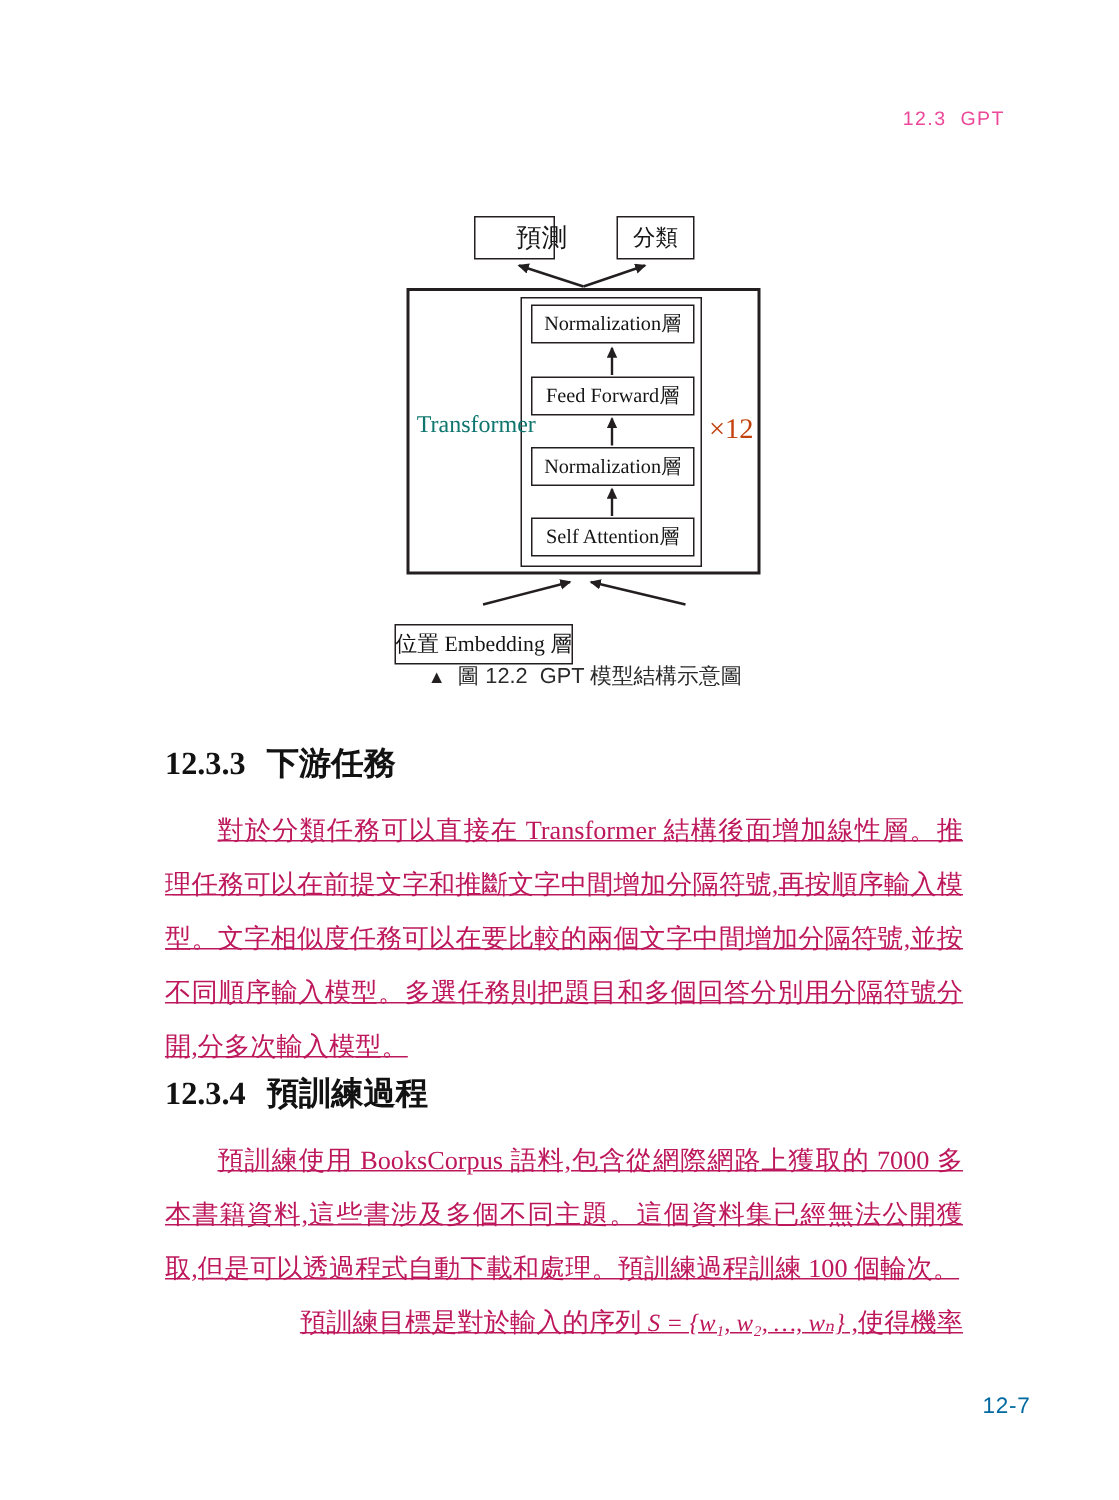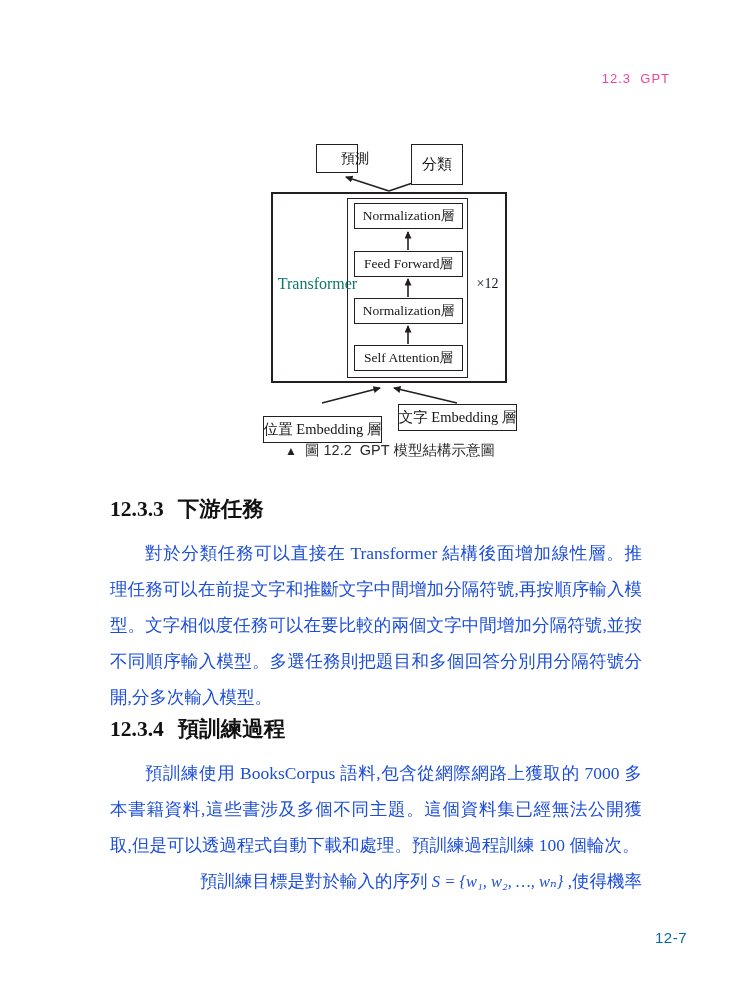--- a/index.html
+++ b/index.html
@@ -20,33 +20,33 @@
   }
   
   .arrows { position:absolute; left:0; top:0; width:746px; height:470px; }
   .dbox {
     position:absolute; background:#ffffff;
     border:1.5px solid #231f20;
     display:flex; align-items:center; justify-content:center;
     font-family:"Liberation Serif","DejaVu Serif",serif;
     color:#141414; white-space:pre;
   }
-  .box-pred   { left:316px; top:144px; width:42px;  height:29px; font-size:14px;padding-left:36px; }
-  .box-cls    { left:411px; top:144px; width:52px;  height:41px; font-size:15px; }
+  .box-pred   { left:316px; top:144px; width:54px;  height:29px; font-size:17px;padding-left:36px; }
+  .box-cls    { left:411px; top:144px; width:52px;  height:29px; font-size:15px; }
   .box-outer  { left:271px; top:192px; width:236px; height:191px; border-width:2px; background:transparent; }
   .box-inner  { left:347px; top:198px; width:121px; height:180px; background:transparent; }
   .layer-box  { left:354px; width:109px; height:26px; font-size:13.5px; }
   .layer-0 { top:203px; } .layer-1 { top:251px; } .layer-2 { top:298px; } .layer-3 { top:345px; }
   .transformer-label {
     position:absolute; left:272px; top:275px; width:91px;
     text-align:center; font-size:16px; color:#0f766e;
   }
   .multiplier-label {
     position:absolute; left:468px; top:276px; width:39px;
-    text-align:center; font-size:14px; color:#0f172a;
+    text-align:center; font-size:19px; color:#c2410c;
   }
   .box-pos-emb { left:263px; top:404px; width:119px; height:27px; font-size:14.5px;margin-top:12px; }
   .box-txt-emb { left:398px; top:404px; width:119px; height:27px; font-size:14.5px; }
   .fig-caption {
     position:absolute; top:441px; left:390px; transform:translateX(-50%);
     display:flex; align-items:center; gap:8px;
     font-family:"Liberation Sans","DejaVu Sans",sans-serif;
     font-size:14.5px; color:#2a2a2a; white-space:pre;
   }
   .caption-triangle { font-size:12px; color:#231f20; line-height:1; }
@@ -55,21 +55,21 @@
     position:absolute; left:110px;
     display:flex; gap:14px; align-items:baseline;
     font-family:Liberation Serif, serif;
     font-weight:bold; font-size:21.5px; color:#121212;
   }
   .sec-h-1 { top:494px; }
   .sec-h-2 { top:714px; }
   .para {
     position:absolute; left:110px; width:532px;
     font-size:17.5px; line-height:36px;
-    text-align:justify; text-indent:2em; color:#1d4ed8;
+    text-align:justify; text-indent:2em; color:#be185d;text-decoration:underline;
   }
   .para-1 { top:535px; }
   .para-2 { top:755px; }
   .para-3 { top:863px; text-align:right; }
   .formula {
     font-style:italic; font-size:16.5px;
     font-family:"Liberation Serif","DejaVu Serif",serif;
   }
   .page-number {
     position:absolute; top:929px; right:59px;
@@ -108,21 +108,20 @@
   <div class="dbox box-inner"></div>
   <div class="transformer-label">Transformer</div>
   <div class="multiplier-label">×12</div>
 
   <div class="dbox layer-box layer-0">Normalization層</div>
   <div class="dbox layer-box layer-1">Feed Forward層</div>
   <div class="dbox layer-box layer-2">Normalization層</div>
   <div class="dbox layer-box layer-3">Self Attention層</div>
 
   <div class="dbox box-pos-emb">位置 Embedding 層</div>
-  <div class="dbox box-txt-emb">文字 Embedding 層</div>
 
   <div class="fig-caption">
     <span class="caption-triangle">▲</span>
     <span>圖 12.2  GPT 模型結構示意圖</span>
   </div>
 
   <div class="sec-h sec-h-1">
     <span>12.3.3</span>
     <span>下游任務</span>
   </div>

